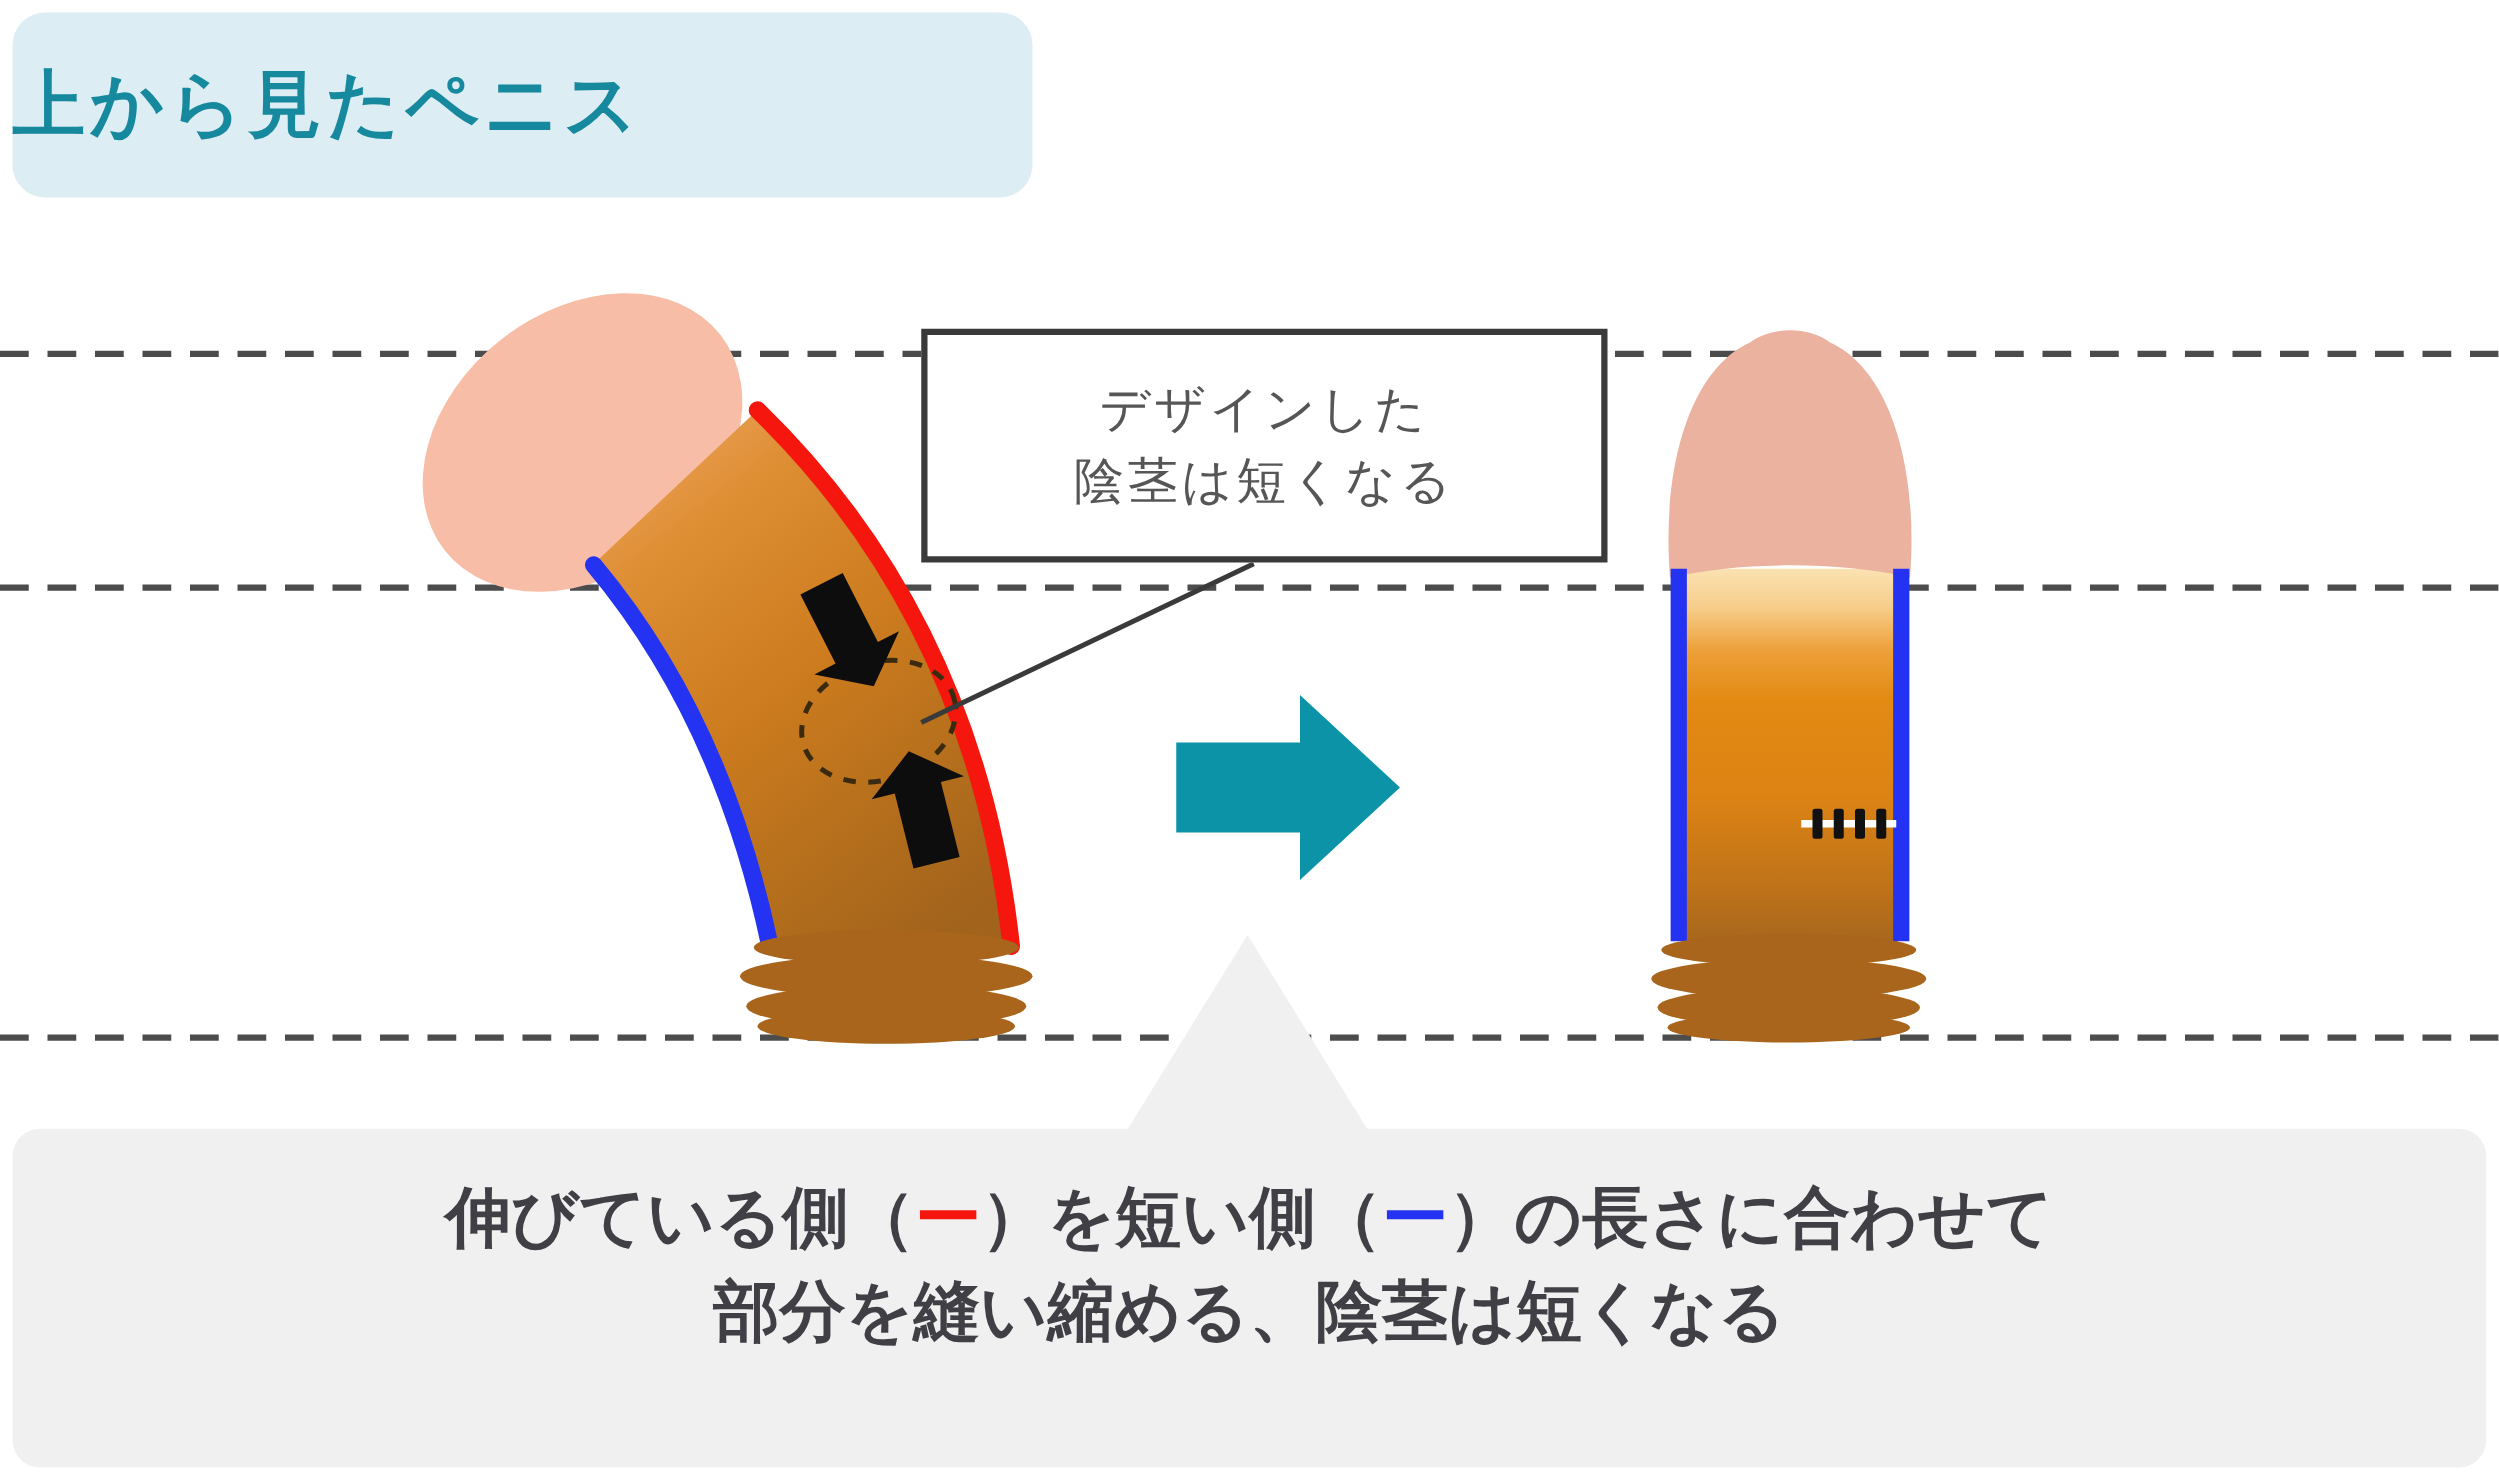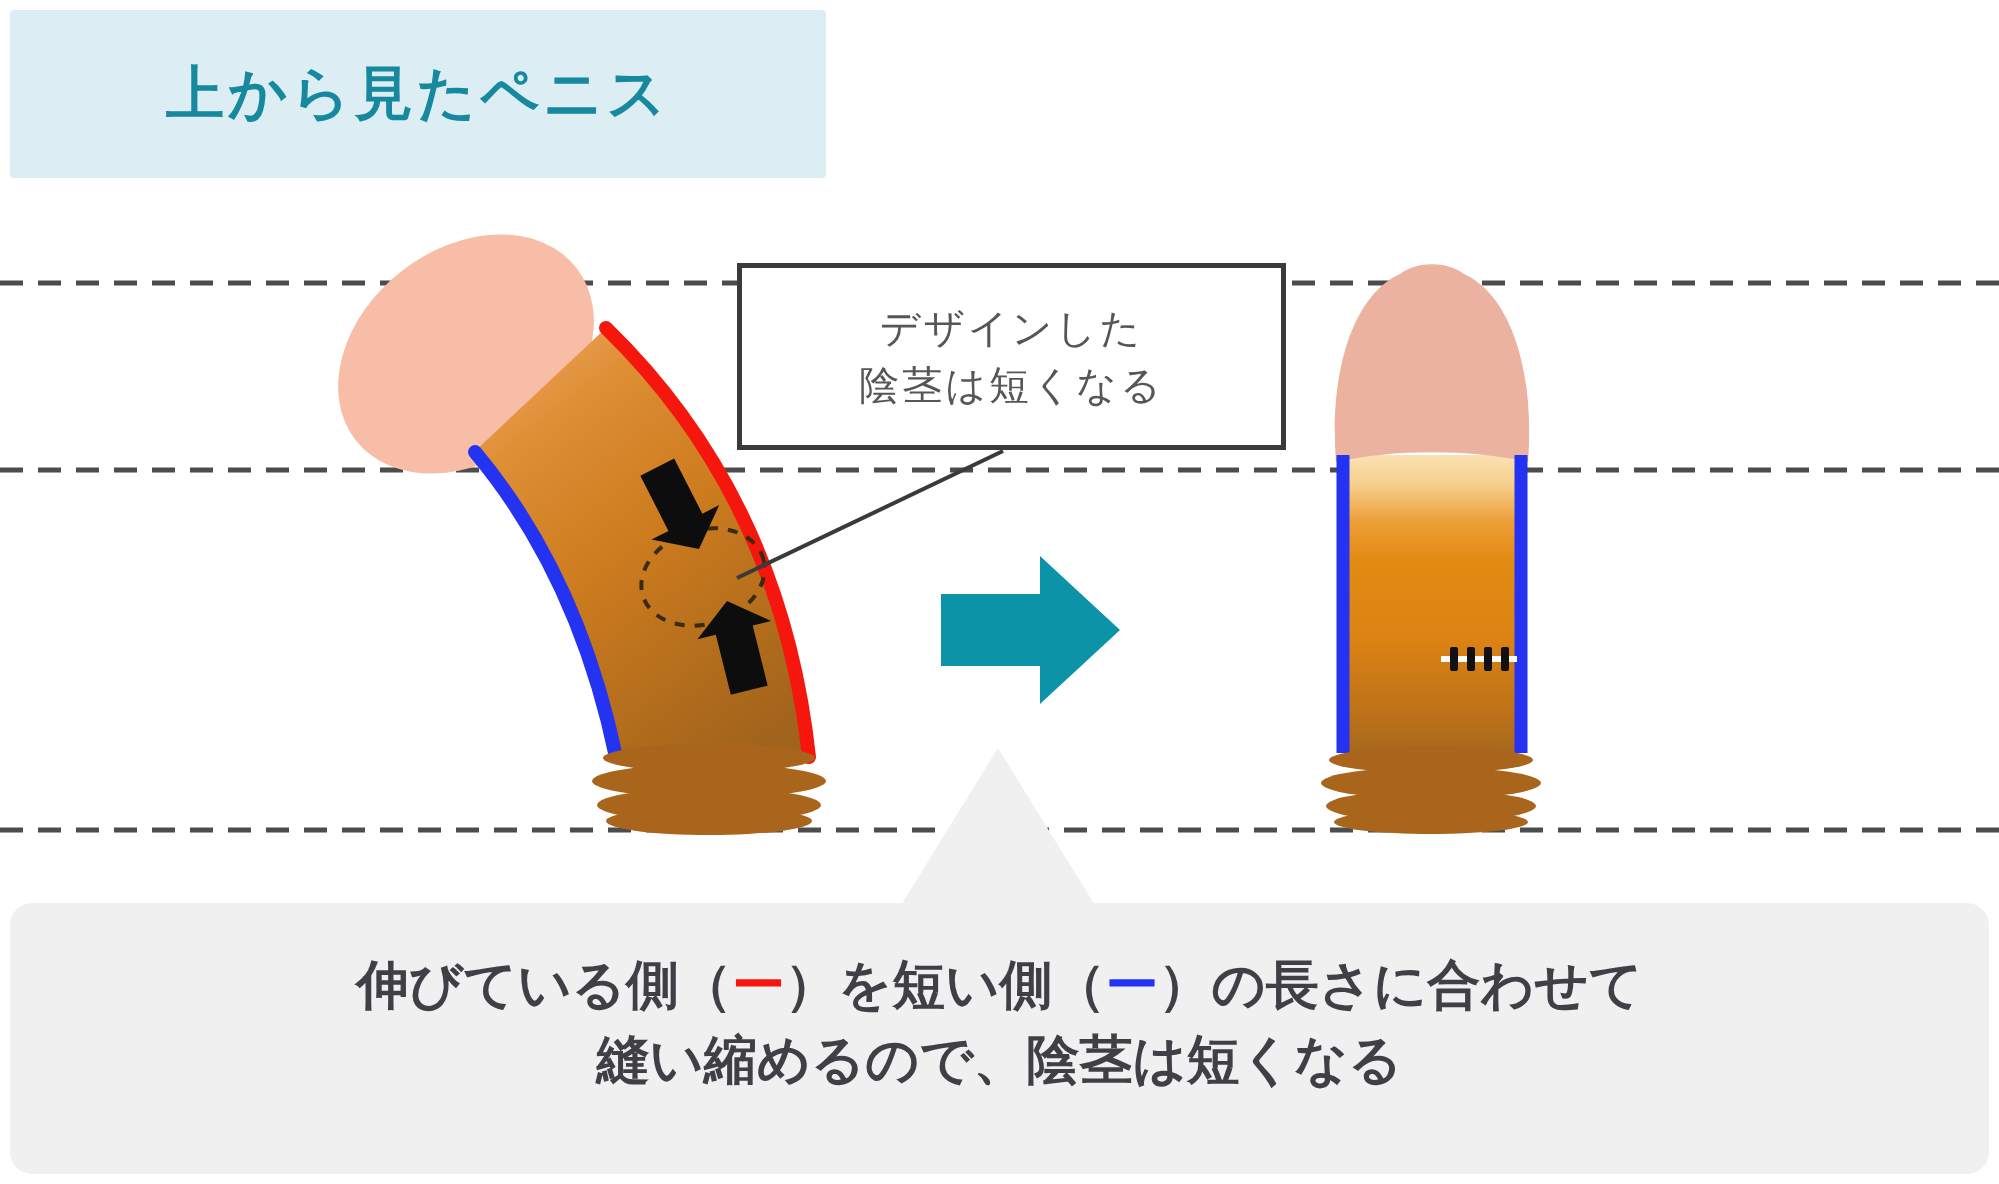--- a/index.html
+++ b/index.html
@@ -7,24 +7,24 @@
     position:relative;
     width:1999px;height:1184px;
     background:#ffffff;
     font-family:"Liberation Sans","DejaVu Sans",sans-serif;
     overflow:hidden;
   }
   .stage > svg{position:absolute;left:0;top:0;}
 
   .title-box{
     position:absolute;left:10px;top:10px;
-    width:816px;height:168px;
+    width:816px;height:148px;
     background:var(--title-bg,#DCEDF3);
-    border-radius:4px;
-    display:flex;align-items:center;justify-content:center;
+    border-radius:26px;
+    display:flex;align-items:center;justify-content:flex-start;
     box-sizing:border-box;
   }
   .title-box .title-text{
     font-size:58px;font-weight:bold;
     letter-spacing:4px;
     color:var(--teal-text,#17899E);
   }
 
   .annotation-box{
     position:absolute;left:737px;top:263px;
@@ -38,21 +38,21 @@
     color:var(--annotation-text,#565656);
   }
 
   .caption-box{
     position:absolute;left:10px;top:903px;
     width:1979px;height:271px;
     background:var(--panel-gray,#F0F0F0);
     border-radius:22px;
     box-sizing:border-box;
     text-align:center;
-    padding-top:44px;
+    padding-top:34px;
     font-size:53px;font-weight:bold;line-height:1.42;
     color:var(--caption-text,#3F3F45);
   }
   .caption-line{white-space:nowrap;}
   .dash-red{color:var(--red,#F5170D);}
   .dash-blue{color:var(--blue,#2433F2);}
 </style>
 </head>
 <body>
 
@@ -134,16 +134,16 @@
 
   <div class="annotation-box">
     <div>デザインした</div>
     <div>陰茎は短くなる</div>
   </div>
 
   <div class="caption-box">
     <div class="caption-line">
       <span>伸びている側（</span><span class="dash-red">ー</span><span>）を短い側（</span><span class="dash-blue">ー</span><span>）の長さに合わせて</span>
     </div>
-    <div class="caption-line">縫い縮めるので、陰茎は短くなる</div>
+    <div class="caption-line">部分を縫い縮める、陰茎は短くなる</div>
   </div>
 
 </div>
 
 </body></html>

